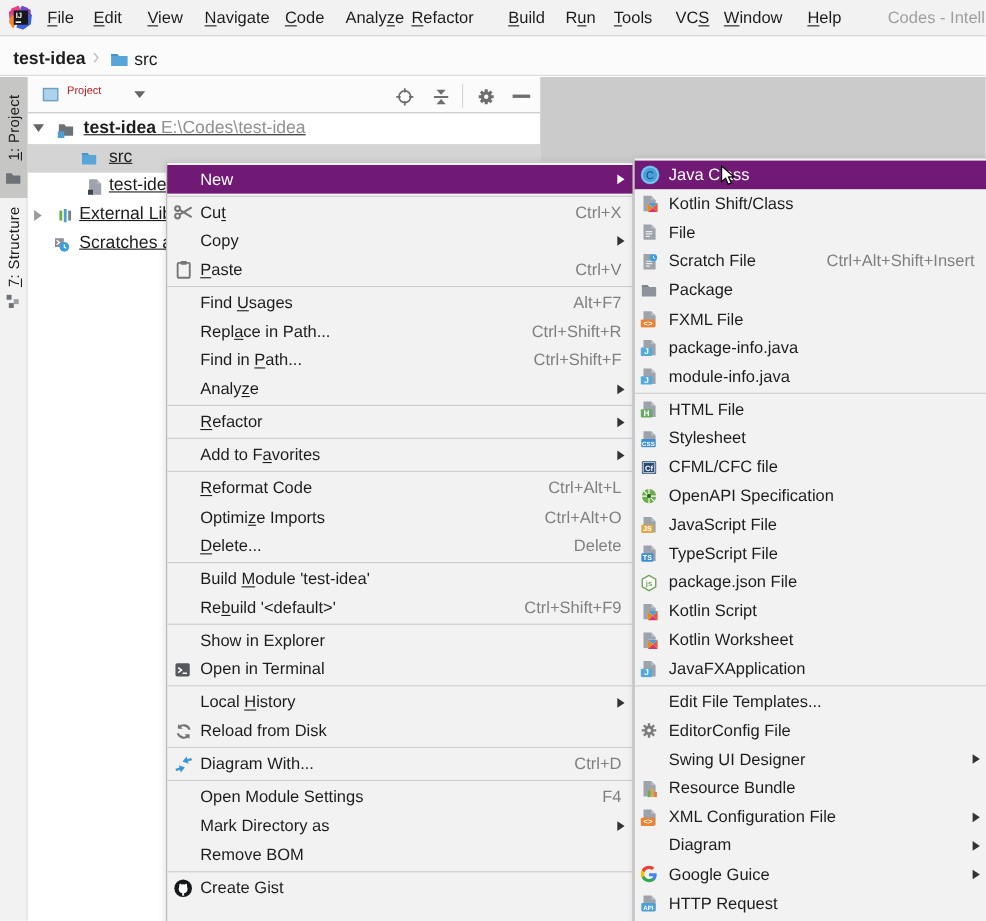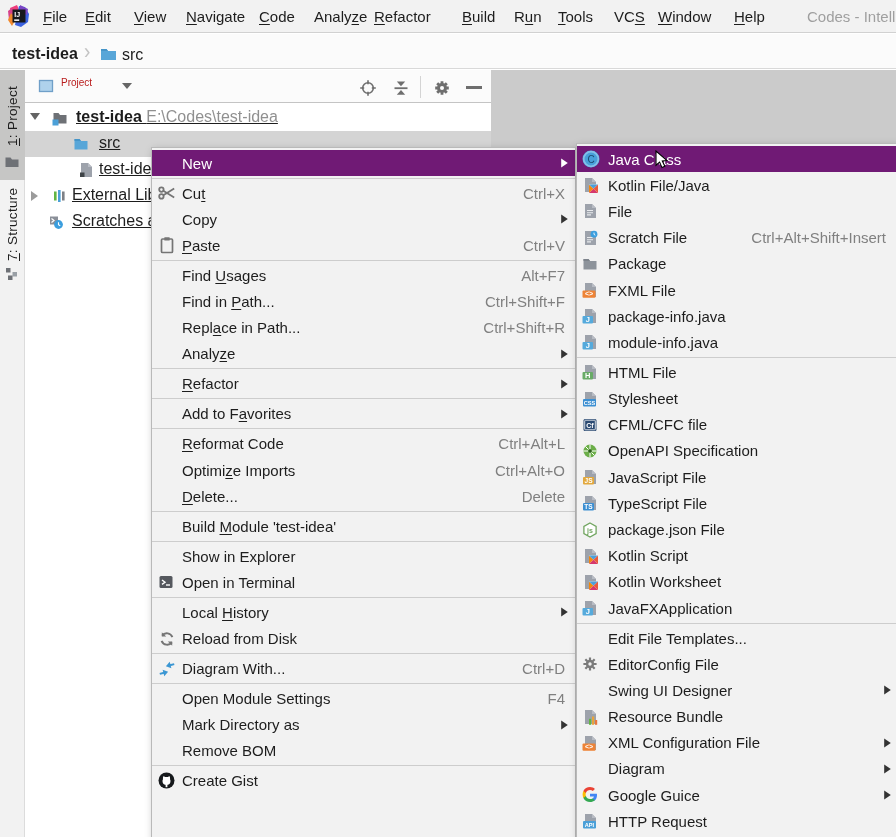--- a/index.html
+++ b/index.html
@@ -211,30 +211,30 @@
       <span class="sc">Ctrl+V</span>
     </div>
 <div class="sep"></div>
 <div class="mi">
       <span class="ic"></span>
       <span class="lb">Find <u>U</u>sages</span>
       <span class="sc">Alt+F7</span>
     </div>
 <div class="mi">
       <span class="ic"></span>
+      <span class="lb">Repl<u>a</u>ce in Path...</span>
+      <span class="sc">Ctrl+Shift+R</span>
+    </div>
+<div class="mi">
+      <span class="ic"></span>
       <span class="lb">Find in <u>P</u>ath...</span>
       <span class="sc">Ctrl+Shift+F</span>
     </div>
 <div class="mi">
       <span class="ic"></span>
-      <span class="lb">Repl<u>a</u>ce in Path...</span>
-      <span class="sc">Ctrl+Shift+R</span>
-    </div>
-<div class="mi">
-      <span class="ic"></span>
       <span class="lb">Analy<u>z</u>e</span>
       <span class="ar">
         <svg width="9" height="10" viewBox="0 0 9 10">
           <path d="M1.2 0.6l6.6 4.4-6.6 4.4z" fill="#333"></path>
         </svg>
       </span>
     </div>
 <div class="sep"></div>
 <div class="mi">
       <span class="ic"></span>
@@ -268,20 +268,25 @@
     </div>
 <div class="mi">
       <span class="ic"></span>
       <span class="lb"><u>D</u>elete...</span>
       <span class="sc">Delete</span>
     </div>
 <div class="sep"></div>
 <div class="mi">
       <span class="ic"></span>
       <span class="lb">Build <u>M</u>odule 'test-idea'</span>
+    </div>
+<div class="mi">
+      <span class="ic"></span>
+      <span class="lb">Re<u>b</u>uild '&lt;default&gt;'</span>
+      <span class="sc">Ctrl+Shift+F9</span>
     </div>
 <div class="sep"></div>
 <div class="mi">
       <span class="ic"></span>
       <span class="lb">Show in Explorer</span>
     </div>
 <div class="mi">
       <span class="ic">
         <svg width="16" height="16" viewBox="0 0 16 16">
           <rect x="1.5" y="2" width="13" height="12" rx="1.5" fill="#55585e"></rect>
@@ -376,21 +381,21 @@
         <svg width="16" height="16" viewBox="0 0 16 16">
           <path d="M3 1h7l4 4v10H3z" fill="#9da2ab"></path>
           <path d="M10 1l4 4h-4z" fill="#b8bcc4"></path>
           <rect x="7" y="7.5" width="9" height="8.5" fill="#fff"></rect>
           <polygon points="7,16 7,7.5 11.5,11.75" fill="#f4880c"></polygon>
           <polygon points="7,7.5 16,7.5 11.5,11.75" fill="#4b9fda"></polygon>
           <polygon points="7,16 16,16 11.5,11.75" fill="#d6386c"></polygon>
           <polygon points="11.5,11.75 16,7.5 16,16" fill="#e8593c"></polygon>
         </svg>
       </span>
-      <span class="lb">Kotlin File/Java</span>
+      <span class="lb">Kotlin Shift/Class</span>
     </div>
 <div class="mi">
       <span class="ic">
         <svg width="16" height="16" viewBox="0 0 16 16">
           <path d="M3 1h7l4 4v10H3z" fill="#9da2ab"></path>
           <path d="M10 1l4 4h-4z" fill="#b8bcc4"></path>
           <g stroke="#e8eaed" stroke-width="1.1">
             <path d="M5 7.5h6M5 9.7h6M5 11.9h4"></path>
           </g>
         </svg>

